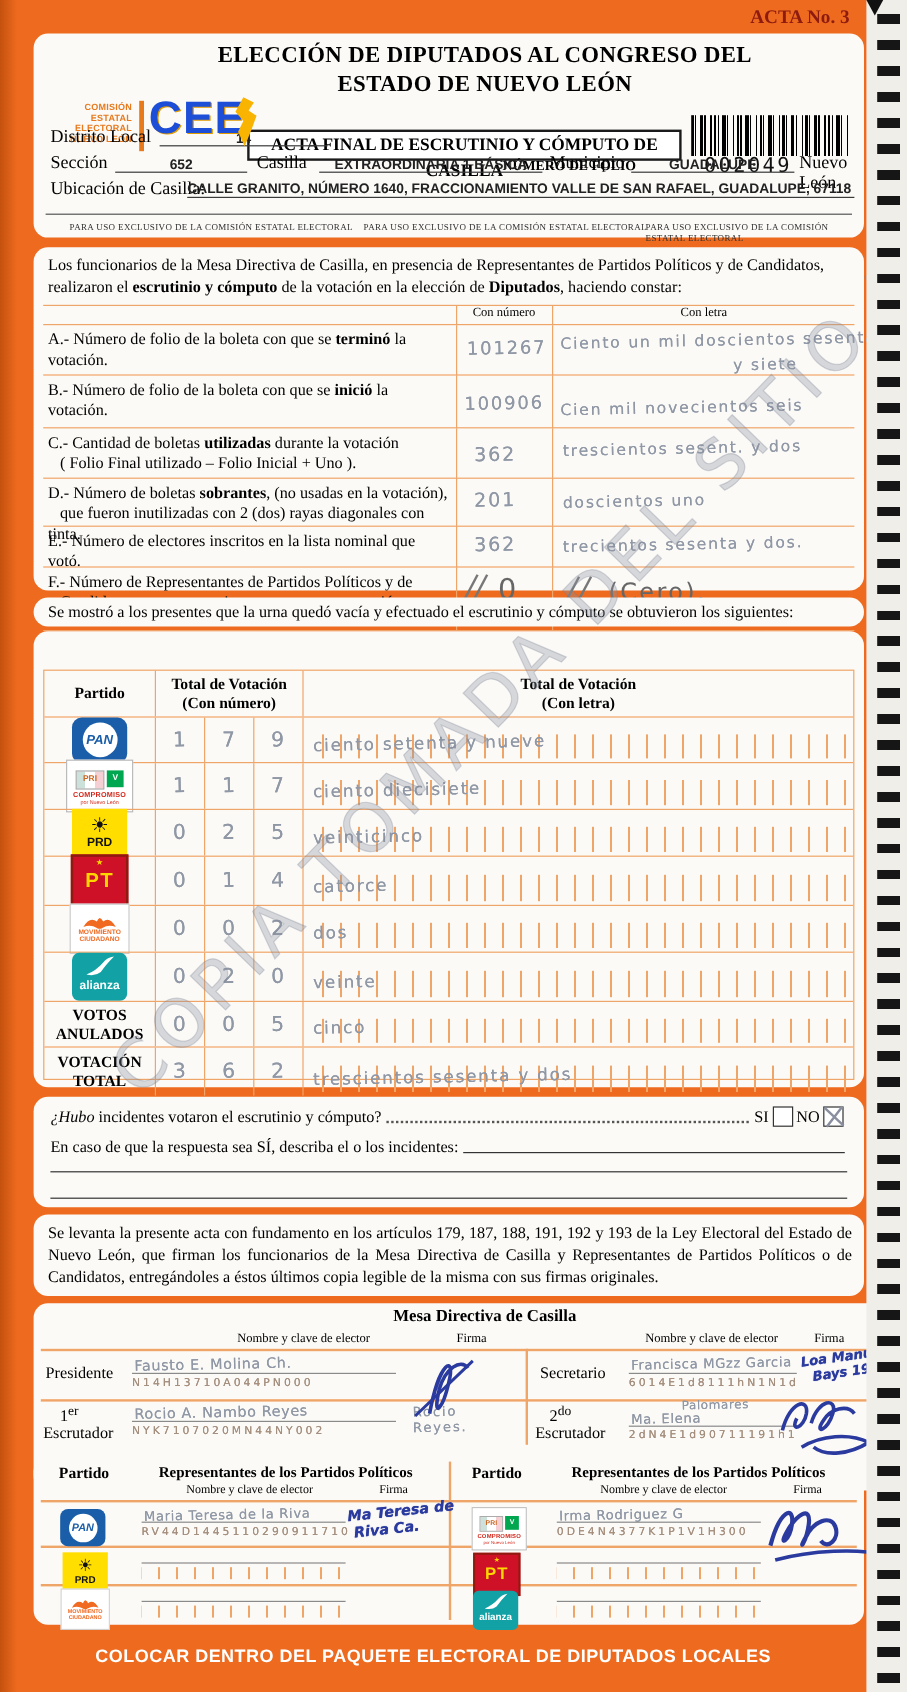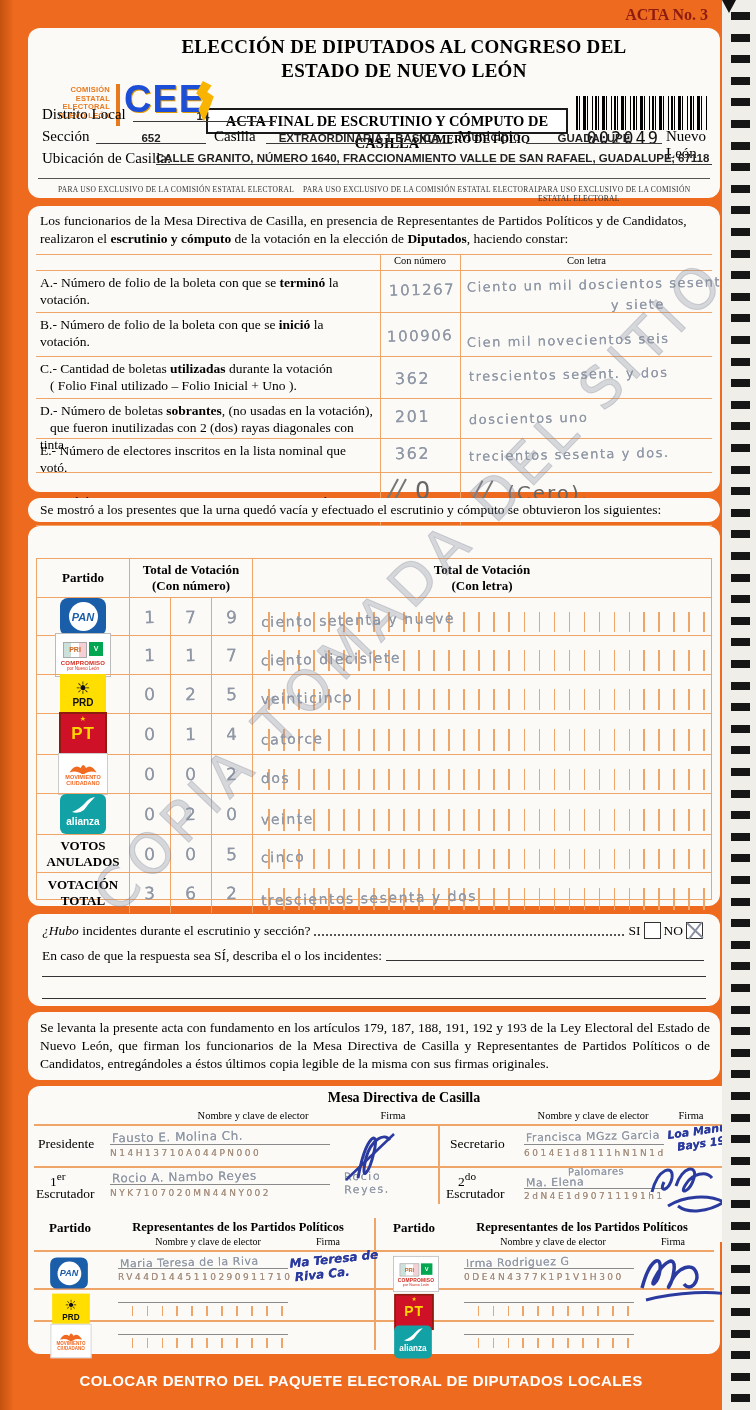--- a/index.html
+++ b/index.html
@@ -219,21 +219,21 @@
         <div class="clab"><span>E.- Número de electores inscritos en la lista nominal que votó.</span></div>
         <div class="cnum">
             <span class="hw" style="position:absolute;left:14px;top:5px;font-size:16px;">362</span>
           </div>
         <div class="clet">
             <span class="hw" style="position:absolute;left:8px;top:8px;font-size:13px;white-space:nowrap;">trecientos sesenta y dos.</span>
           </div>
       </div>
 
       <div class="crow" style="top:218px;height:52px;border-bottom:1.5px solid #F0A568;">
-        <div class="clab"><br>
+        <div class="clab"><span>F.- Número de Representantes de Partidos Políticos y de</span><br>
           <span style="padding-left:10px;">Candidatos que votaron sin pertenecer a esta sección.</span></div>
         <div class="cnum">
           <div style="position:absolute;left:8px;top:4px;width:2px;height:34px;background:#777;transform:rotate(28deg);"></div>
           <div style="position:absolute;left:16px;top:4px;width:2px;height:34px;background:#777;transform:rotate(28deg);"></div>
           <span style="position:absolute;left:34px;top:4px;font-size:24px;color:#666;font-family:'DejaVu Sans',sans-serif;">0</span>
         </div>
         <div class="clet">
           <div style="position:absolute;left:14px;top:6px;width:2px;height:28px;background:#777;transform:rotate(28deg);"></div>
           <div style="position:absolute;left:24px;top:6px;width:2px;height:28px;background:#777;transform:rotate(28deg);"></div>
           <span style="position:absolute;left:46px;top:8px;font-size:20px;color:#666;font-family:'DejaVu Sans',sans-serif;letter-spacing:2px;">(Cero).</span>
@@ -451,21 +451,21 @@
         <div class="r-let">
             <div class="ticks"></div>
             <span class="hw">trescientos sesenta y dos</span>
           </div>
       </div>
     </div>
   </div>
 
   <div class="card" style="top:914px;height:92px;">
     <div class="inc-line" style="top:8px;">
-      <span><i>¿Hubo</i><span> incidentes durante el escrutinio y sección?</span></span>
+      <span><i>¿Hubo</i><span> incidentes votaron el escrutinio y cómputo?</span></span>
       <span class="leader"></span>
       <span>SI</span>
       <span class="chk"></span>
       <span>NO</span>
       <span class="chk">
         <svg width="22" height="22" style="position:absolute;left:-3px;top:-4px;">
           <path d="M3,4 L19,19 M18,3 L5,20" stroke="#8a8fa0" stroke-width="2" fill="none"></path>
           </svg>
         </span>
     </div>

